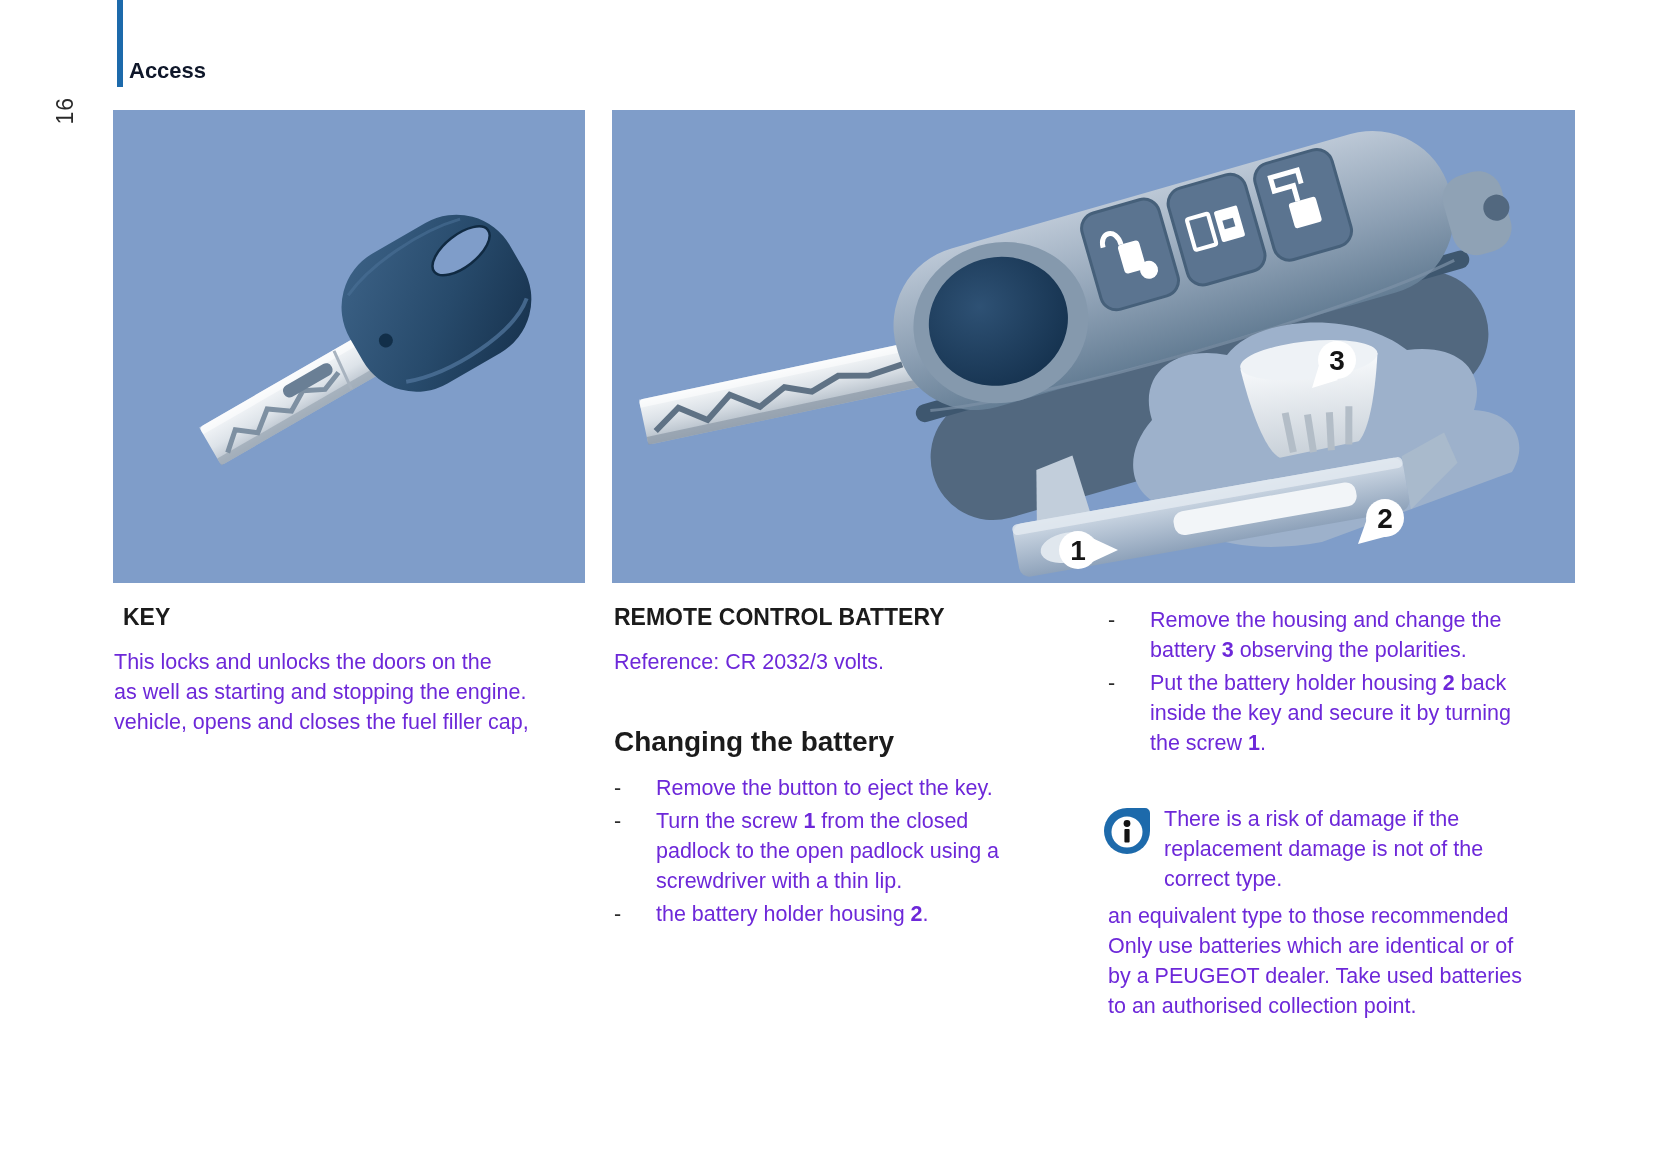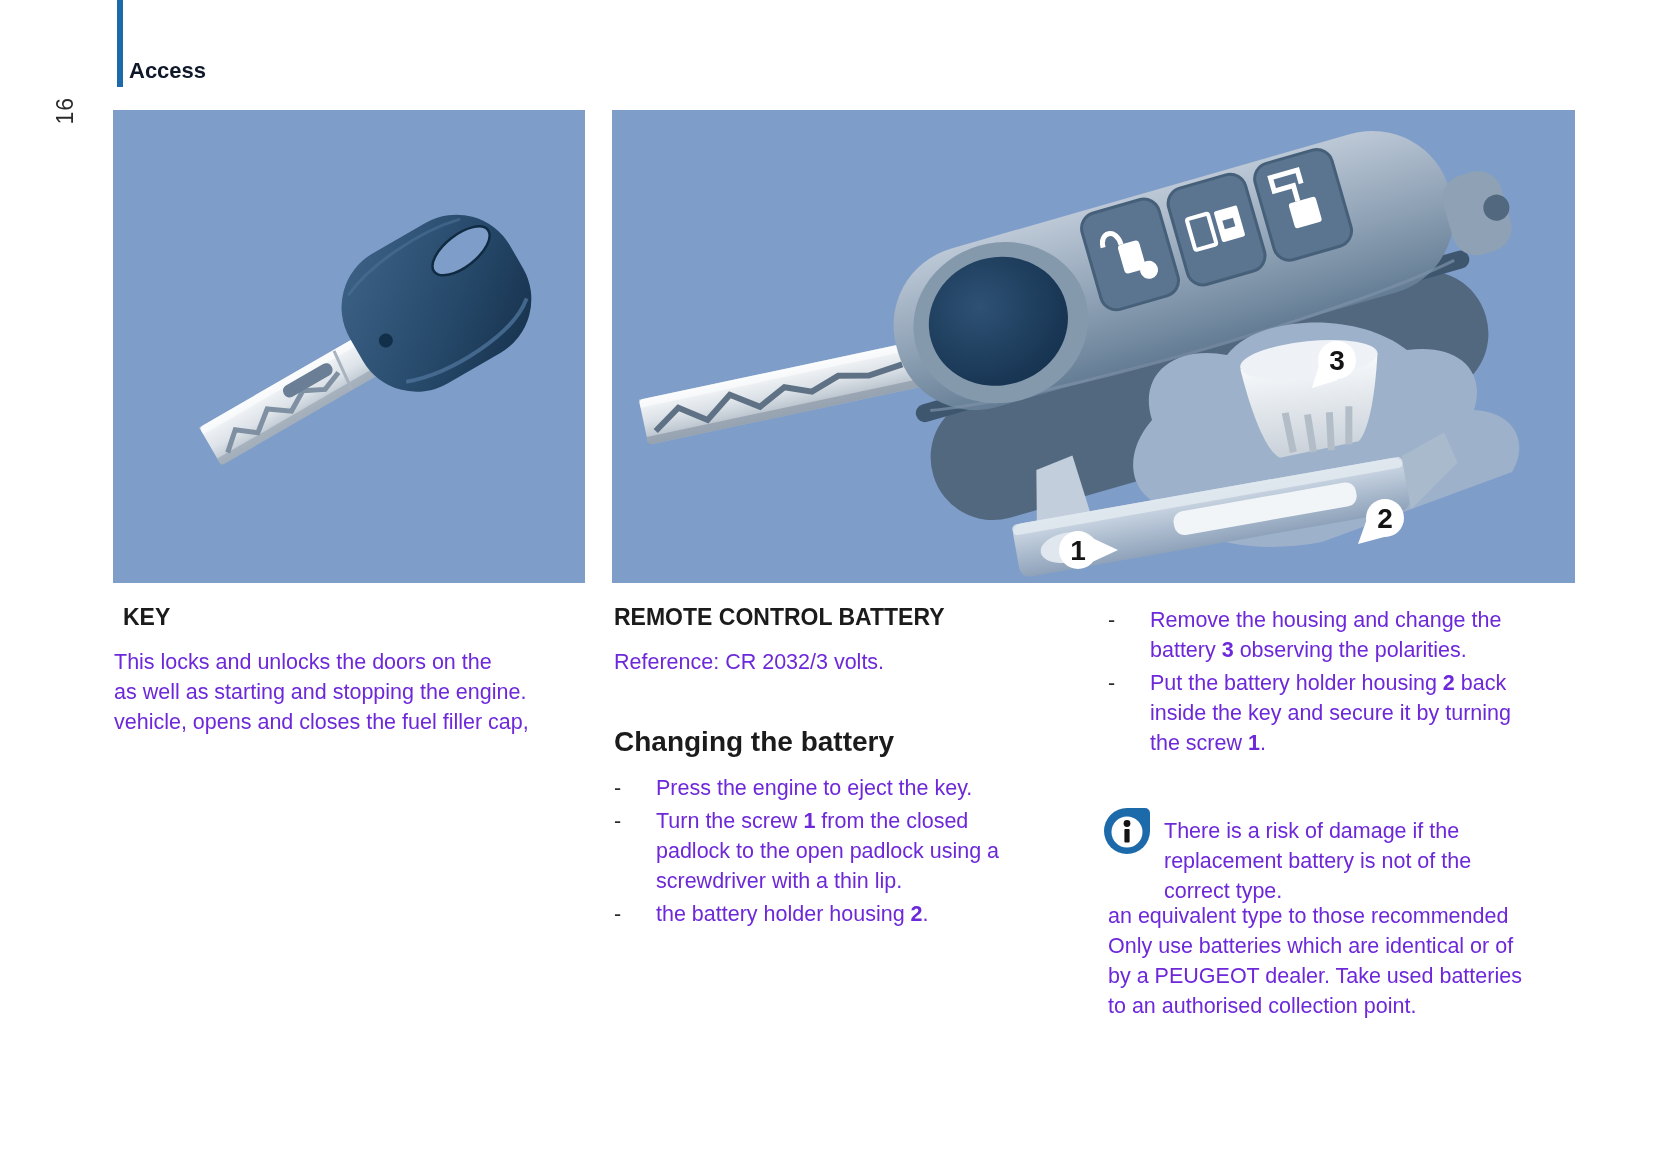--- a/index.html
+++ b/index.html
@@ -20,21 +20,21 @@
   .illus-remote{left:612px;width:963px}
   .h1{font-size:23px;font-weight:bold;color:#1b1b1b;white-space:nowrap;line-height:29px}
   .h2{font-size:28px;font-weight:bold;color:#1b1b1b;white-space:nowrap;line-height:29px}
   .body-line{font-size:21.5px;line-height:30px;white-space:nowrap;color:#6d28d9}
   .bullets{display:block}
   .bullet{display:flex;margin-bottom:3px}
   .marker{width:42px;flex:none;font-size:21.5px;line-height:30px;color:#2b2b2b}
   .blines{flex:none}
   .note{display:flex;align-items:flex-start}
   .note-icon{flex:none;width:50px;height:50px;margin:6px 12px 0 -6px}
-  .note-lines{margin-top:16px}
+  .note-lines{margin-top:4px}
 </style>
 </head>
 <body>
 
 <div>
 
   <div class="pagenum">16</div>
 
   <div class="accent-bar"></div>
   <div class="section-title">Access</div>
@@ -191,21 +191,21 @@
   </div>
 
   <div class="abs h1" style="left:614px;top:603px">REMOTE CONTROL BATTERY</div>
   <div class="abs body-line" style="left:614px;top:647px">Reference: CR 2032/3 volts.</div>
   <div class="abs h2" style="left:614px;top:727px">Changing the battery</div>
 
   <div class="abs bullets" style="left:614px;top:773px">
     <div class="bullet">
       <span class="marker">-</span>
       <div class="blines">
-        <div class="body-line"><span>Press the engine to eject the key.</span></div>
+        <div class="body-line"><span>Remove the button to eject the key.</span></div>
       </div>
     </div>
     <div class="bullet">
       <span class="marker">-</span>
       <div class="blines">
         <div class="body-line"><span>Turn the screw </span><span style="font-weight: bold;">1</span><span> from the closed</span></div>
         <div class="body-line"><span>padlock to the open padlock using a</span></div>
         <div class="body-line"><span>screwdriver with a thin lip.</span></div>
       </div>
     </div>
@@ -237,21 +237,21 @@
 
   <div class="abs note" style="left:1108px;top:800px">
     <svg class="note-icon" viewBox="0 0 50 50">
       <path d="M25 2 H43 a5 5 0 0 1 5 5 V25 A23 23 0 1 1 25 2 Z" fill="#1d6aab"></path>
       <circle cx="25" cy="26" r="15.5" fill="#ffffff"></circle>
       <circle cx="25" cy="17.5" r="3.4" fill="#141414"></circle>
       <rect x="22.4" y="23" width="5.2" height="13.5" rx="1" fill="#141414"></rect>
     </svg>
     <div class="note-lines">
       <div class="body-line">There is a risk of damage if the</div>
-      <div class="body-line">replacement battery is not of the</div>
+      <div class="body-line">replacement damage is not of the</div>
       <div class="body-line">correct type.</div>
     </div>
   </div>
 
   <div class="abs" style="left:1108px;top:901px">
     <div class="body-line">an equivalent type to those recommended</div>
     <div class="body-line">Only use batteries which are identical or of</div>
     <div class="body-line">by a PEUGEOT dealer. Take used batteries</div>
     <div class="body-line">to an authorised collection point.</div>
   </div>

